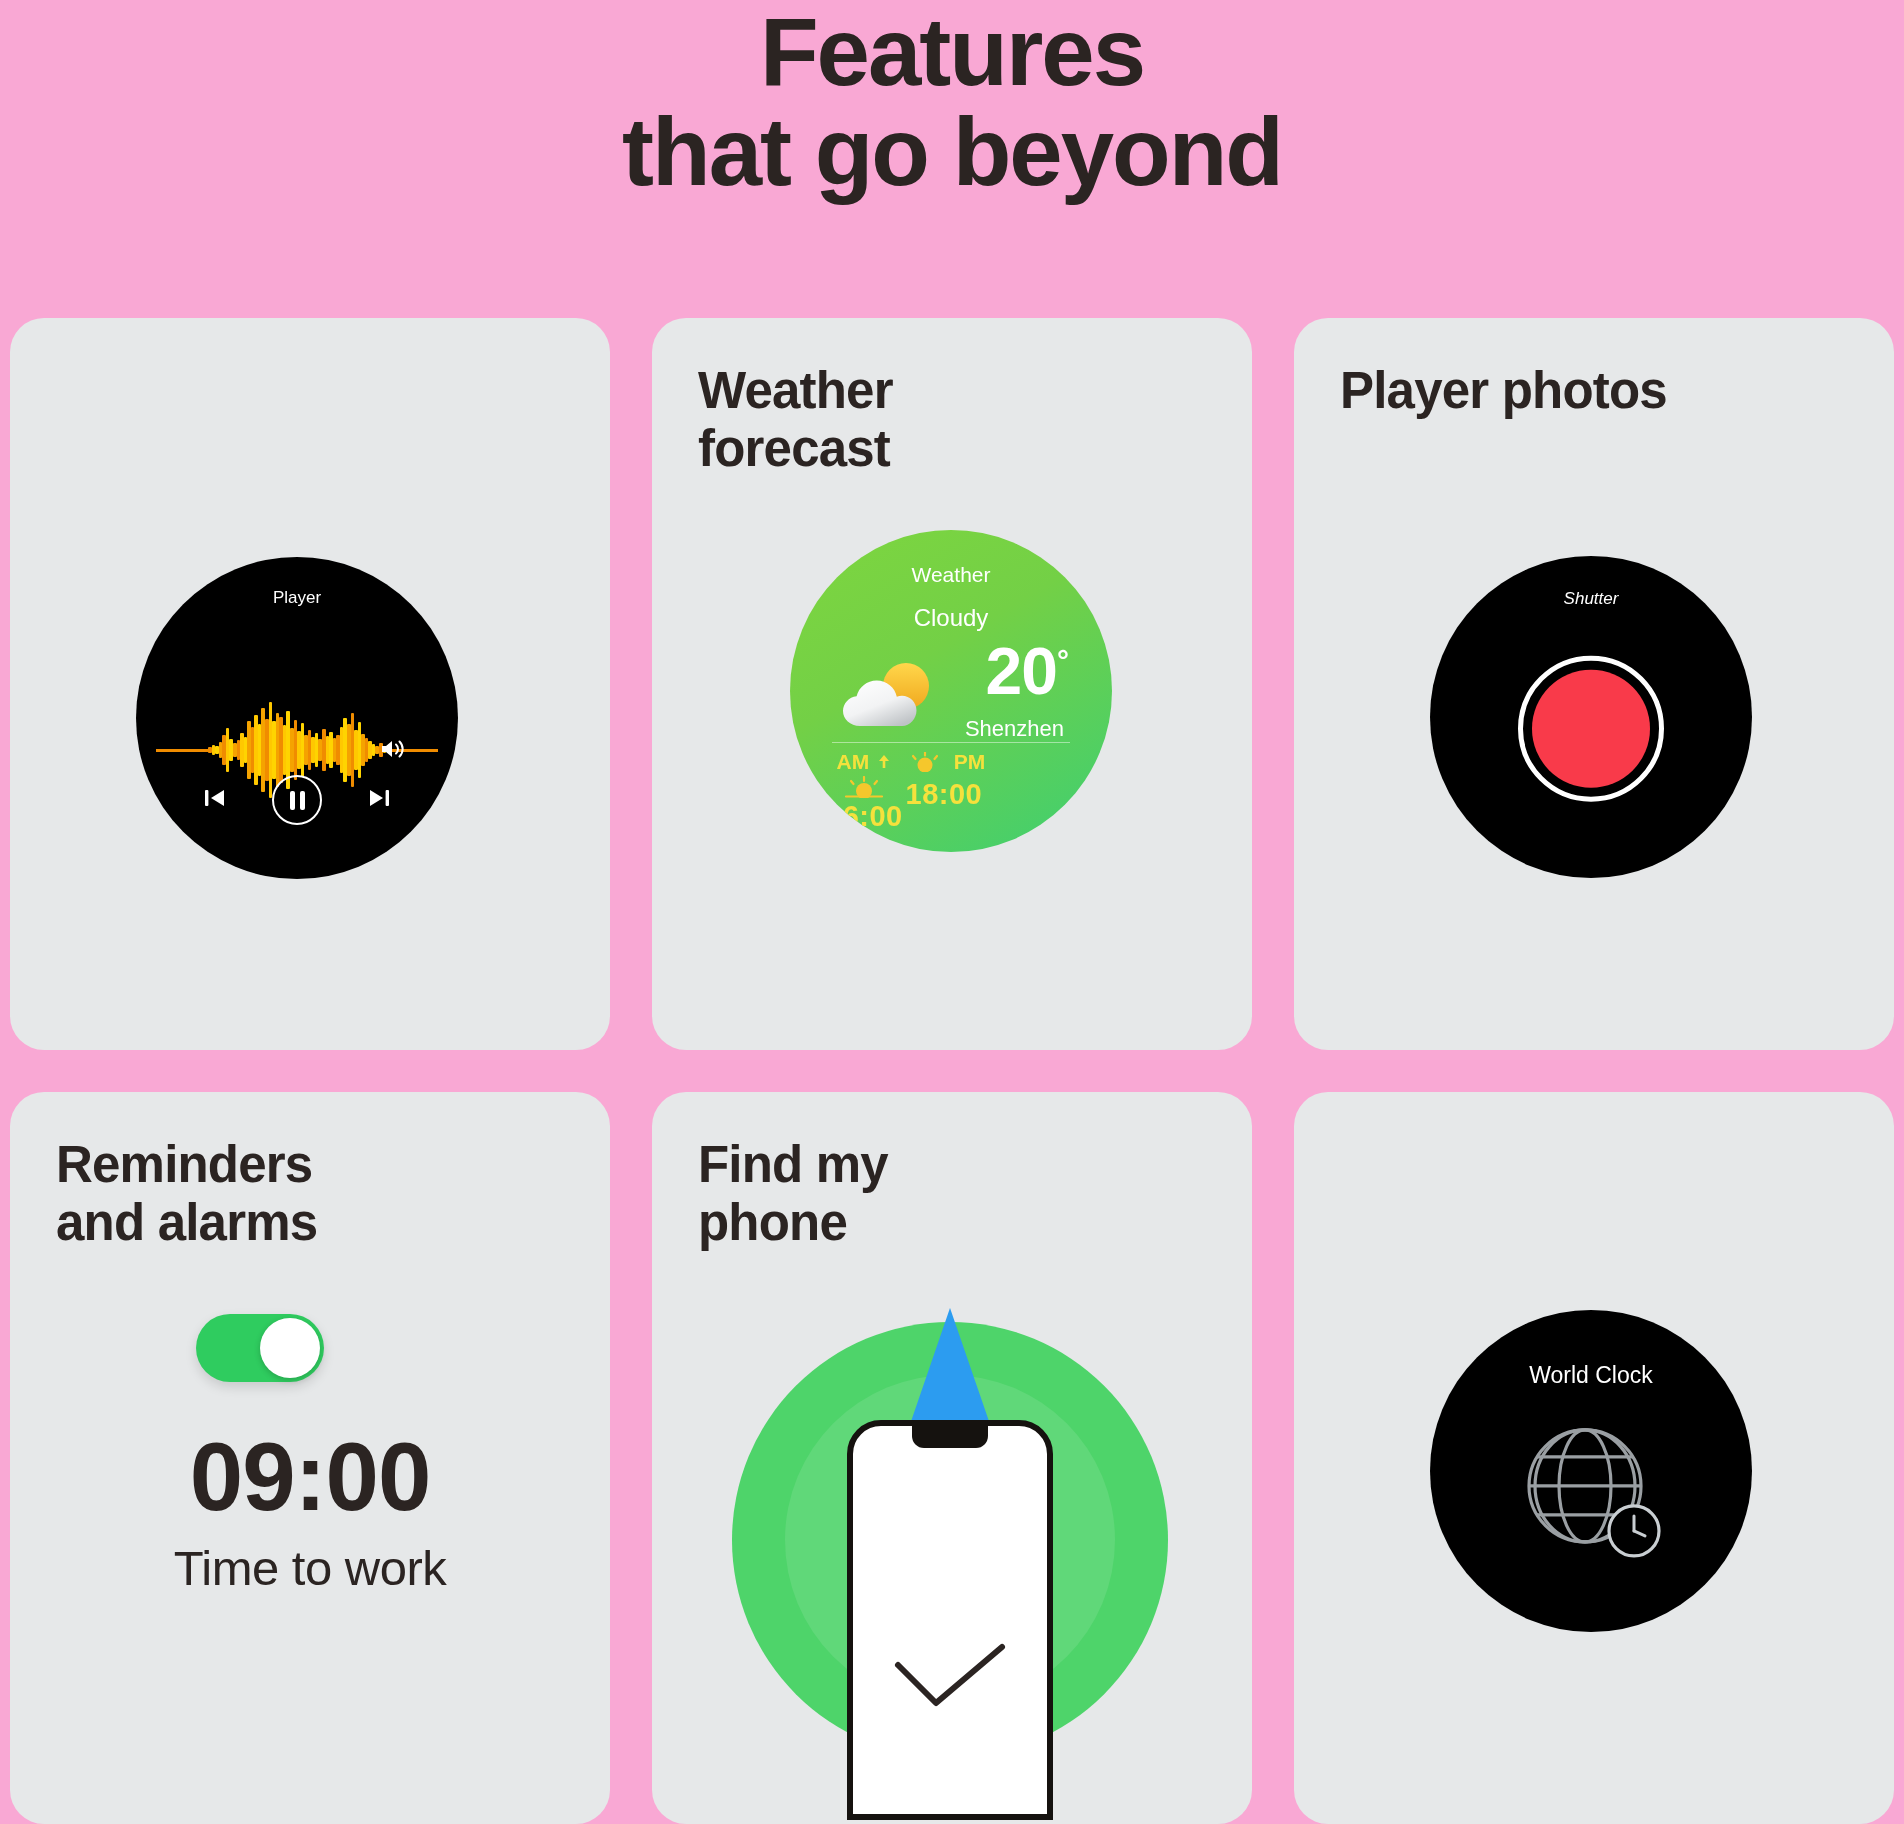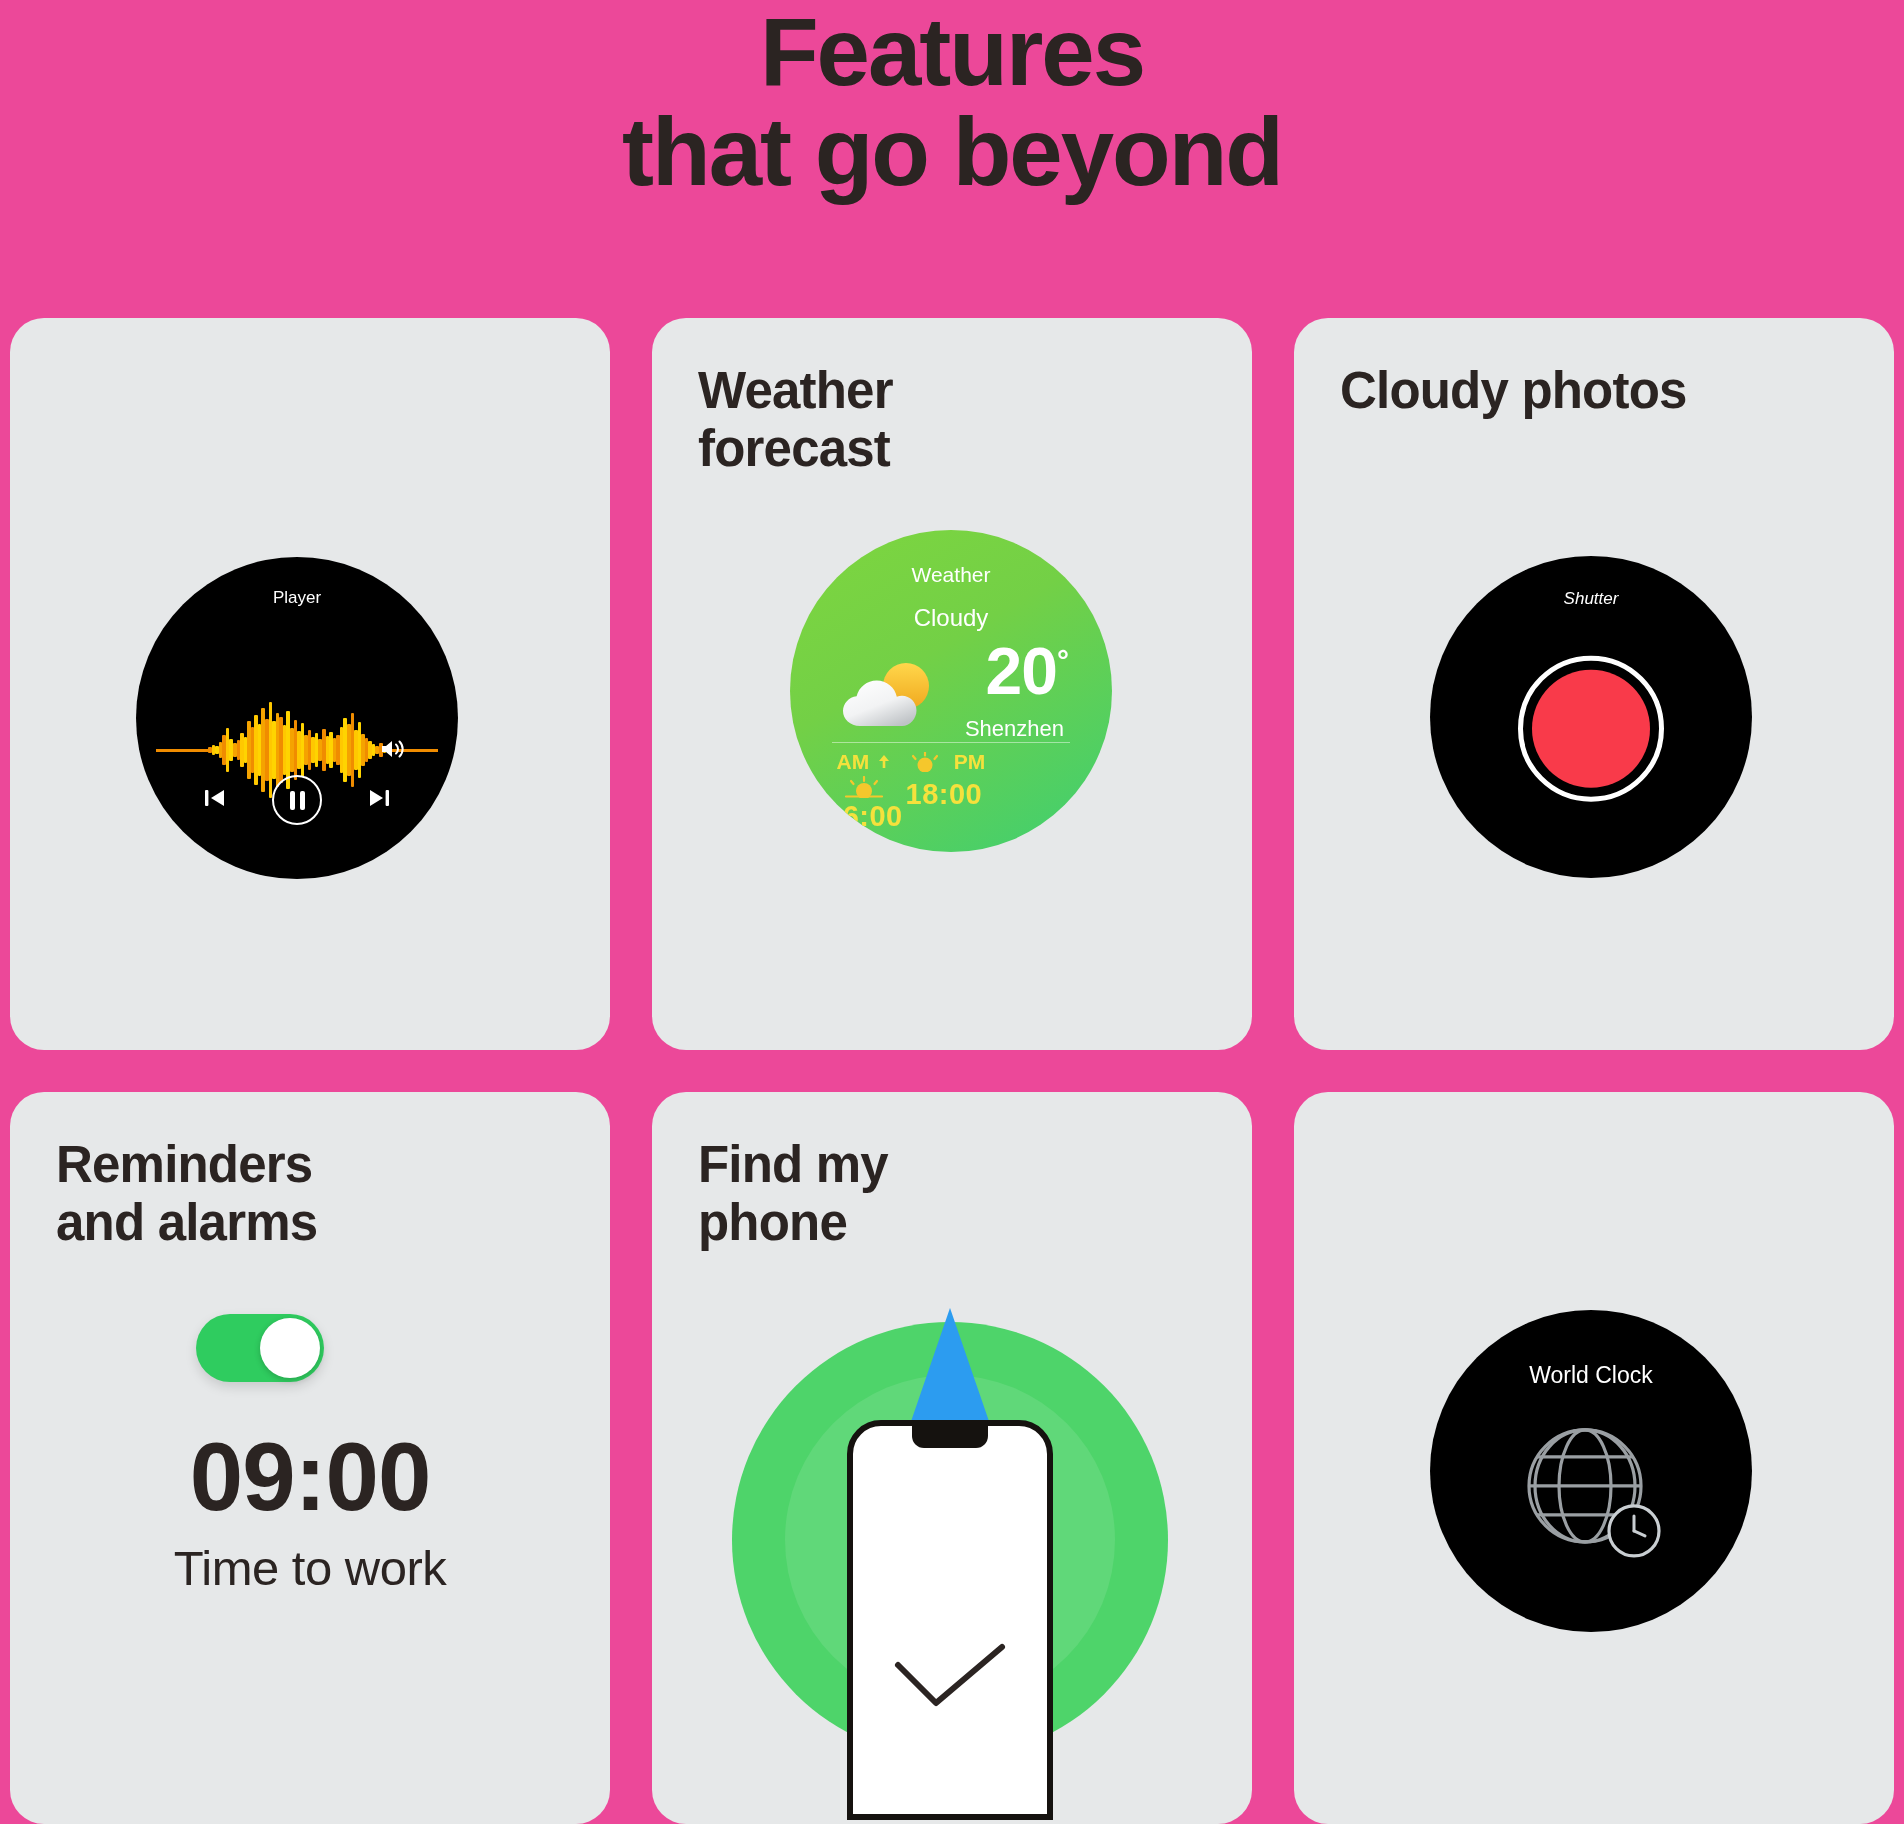--- a/index.html
+++ b/index.html
@@ -2,21 +2,21 @@
 <html><head>
 <meta charset="utf-8">
 <style>
   * { box-sizing: border-box; margin: 0; padding: 0; }
   html, body {
     width: 1904px; height: 1824px;
     background: #f7fbfc;
     font-family: "Liberation Sans", sans-serif;
     overflow: hidden;
   }
-  .page { position: relative; width: 1904px; height: 1824px; background: #ec4899; }
+  .page { position: relative; width: 1904px; height: 1824px; background: #f9a8d4; }
 
   
   .headline {
     text-align: center;
     color: #2b2422;
     font-weight: 700;
     font-size: 96px;
     line-height: 1.04;
     letter-spacing: -2px;
     padding-top: 2px;
@@ -371,21 +371,21 @@
               </svg>
               <span>PM</span>
             </div>
             <div class="sun-time">18:00</div>
           </div>
         </div>
       </div>
     </section>
 
     <section class="card">
-      <div class="card-title">Cloudy photos</div>
+      <div class="card-title">Player photos</div>
       <div class="watch black w-shutter">
         <div class="w-label">Shutter</div>
         <div class="shutter-ring">
           <div class="shutter-dot"></div>
         </div>
       </div>
     </section>
 
     <section class="card">
       <div class="card-title">Reminders

